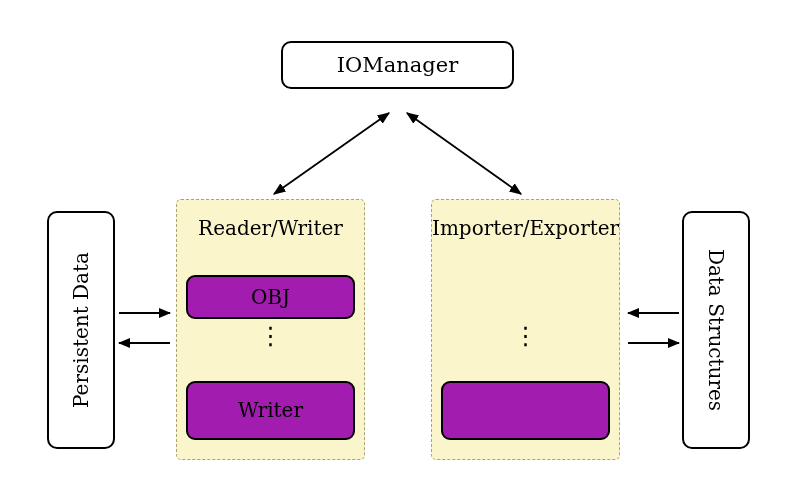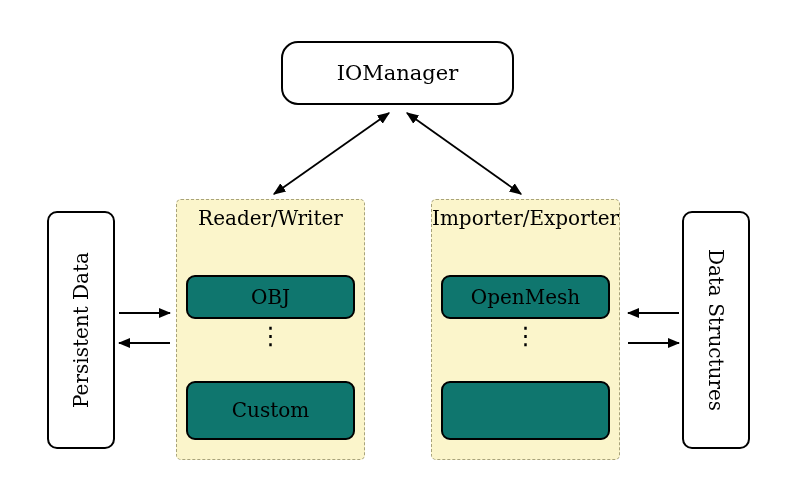--- a/index.html
+++ b/index.html
@@ -23,23 +23,22 @@
     background: #ffffff;
     border: 2px solid #000;
     border-radius: 10px;
     display: flex;
     align-items: center;
     justify-content: center;
     box-sizing: border-box;
   }
   .io-node {
     left: 281px; top: 41px;
-    width: 233px; height: 64px;
+    width: 233px; height: 48px;
     font-size: 21px;
-    border-radius: 17px;
   }
   .side-node {
     width: 68px; height: 238px;
     font-size: 20px;
   }
   .side-left  { left: 47px;  top: 211px; }
   .side-right { left: 682px; top: 211px; }
   .rot-ccw { transform: rotate(-90deg); white-space: nowrap; }
   .rot-cw  { transform: rotate(90deg);  white-space: nowrap; }
   .group {
@@ -48,30 +47,30 @@
     width: 189px; height: 261px;
     background: #FBF5CB;
     border: 1.6px dashed #A8A37B;
     border-radius: 5px;
     box-sizing: border-box;
   }
   .group-rw { left: 176px; }
   .group-ie { left: 431px; }
   .group-title {
     position: absolute;
-    top: 6px; left: 0;
+    top: 16px; left: 0;
     width: 100%;
     text-align: center;
     font-size: 20px;
   }
   .inner-node {
     position: absolute;
     left: 9px;
     width: 169px;
-    background: #0f766e;
+    background: #a21caf;
     border: 2px solid #000;
     border-radius: 9px;
     box-sizing: border-box;
     display: flex;
     flex-direction: column;
     align-items: center;
     justify-content: center;
     font-size: 20px;
     line-height: 1.25;
     text-align: center;
@@ -118,27 +117,24 @@
     <span class="rot-cw">Data Structures</span>
   </div>
 
   <div class="group group-rw">
     <div class="group-title">Reader/Writer</div>
     <div class="inner-node inner-top">
       <span>OBJ</span>
     </div>
     <div class="dots">⋮</div>
     <div class="inner-node inner-bottom">
-      <span>Custom</span>
+      <span>Writer</span>
     </div>
   </div>
 
   <div class="group group-ie">
     <div class="group-title">Importer/Exporter</div>
-    <div class="inner-node inner-top">
-      <span>OpenMesh</span>
-    </div>
     <div class="dots">⋮</div>
     <div class="inner-node inner-bottom">
     </div>
   </div>
 
 </div>
 
 </body></html>

